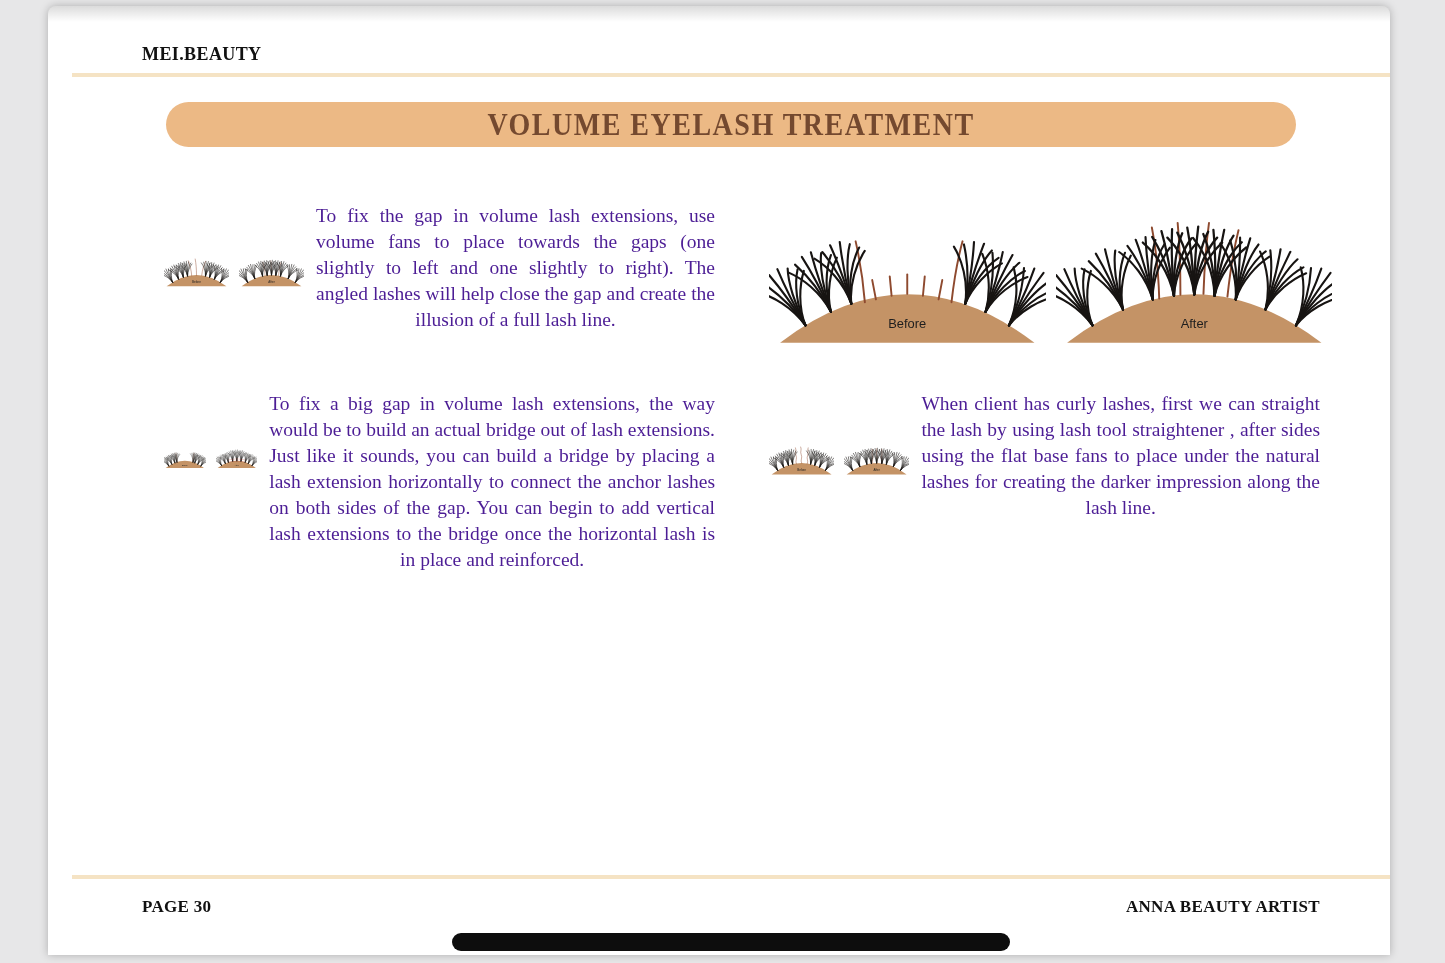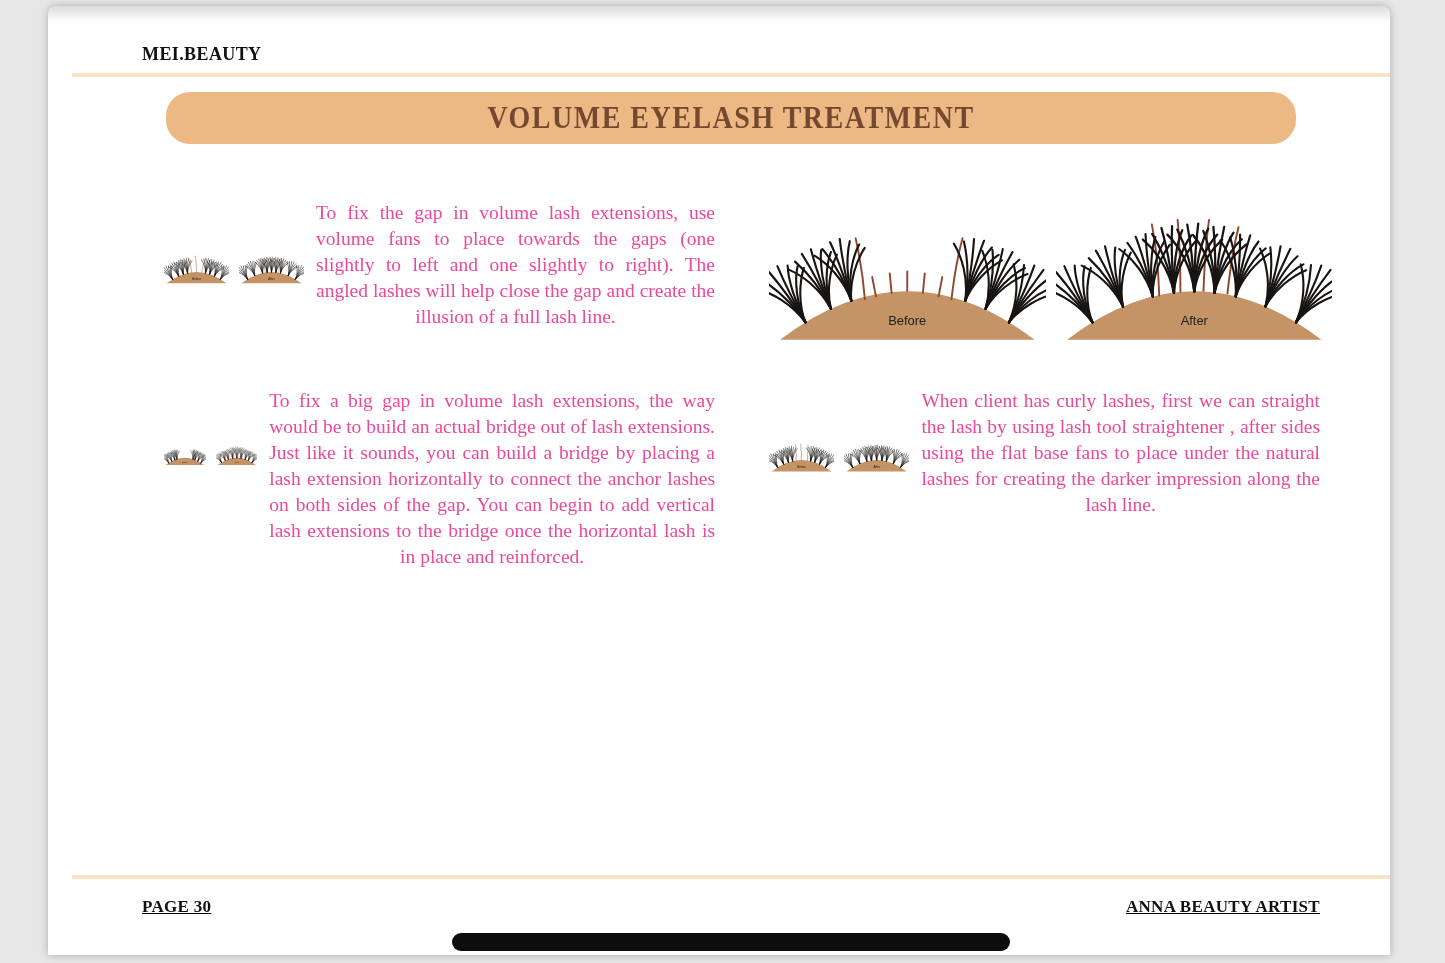--- a/index.html
+++ b/index.html
@@ -23,57 +23,56 @@
     border-radius:8px 8px 0 0; pointer-events:none;
   }
   .brand {
     font-weight:bold; font-size:18px; letter-spacing:.4px; color:#111;
     padding:38px 0 8px 70px;
   }
   .rule {
     height:4px; background:var(--rule,#f5e3c4); width:100%;
   }
   .banner {
-    margin:15px auto 0; width:1130px; height:52px;
+    margin:25px auto 0; width:1130px; height:45px;
     background:var(--banner-bg,#ecb985); border-radius:24px;
     display:flex; align-items:center; justify-content:center;
   }
   .banner-title {
     color:var(--banner-text,#74492f); font-weight:bold; font-size:28px;
     letter-spacing:1.5px; transform:scaleY(1.12);
     font-family:"Liberation Serif", serif;
   }
   .grid {
     margin-top:46px;
     display:grid; grid-template-columns:1fr 1fr;
     column-gap:42px; row-gap:36px;
     padding:0 58px 0 92px;
   }
   .cell { display:flex; flex-direction:row; }
   .figures { display:flex; gap:10px; }
   .figure { flex:1; position:relative; }
   .figure svg { width:100%; height:152px; display:block; }
   .caption {
     margin-top:10px; padding:0 12px;
-    font-size:19.5px; line-height:1.33; color:#ec4899;
+    font-size:19.5px; line-height:1.33; color:#4c1d95;
     text-align:justify; text-align-last:center;
   }
   .lid { fill:var(--lid,#c49366); }
   .fanstroke path, .fanline { fill:none; stroke:var(--lash,#171412); stroke-width:2.3; stroke-linecap:round; }
   .natural { fill:none; stroke:var(--natural-lash,#8e4a2f); stroke-width:2.1; stroke-linecap:round; }
   .thin-natural { stroke-width:1.7; }
   .bridge { fill:none; stroke:var(--bridge,#c43b2c); stroke-width:1.7; stroke-linecap:round; }
   .lid-label {
     font-family:"Liberation Sans", sans-serif; font-size:14px; fill:#1e1e1e;
   }
   .footer { margin-top:auto; }
   .footer-row {
     display:flex; justify-content:space-between; align-items:flex-end;
     padding:18px 70px 0 70px;
-    text-decoration:underline;
   }
   .footer-text { font-weight:bold; font-size:17px; letter-spacing:.3px; color:#111; }
   .home-indicator {
     width:558px; height:18px; border-radius:10px;
     background:var(--home-indicator,#0d0d0d);
     margin:16px auto 4px;
   }
 </style>
 </head>
 <body>

